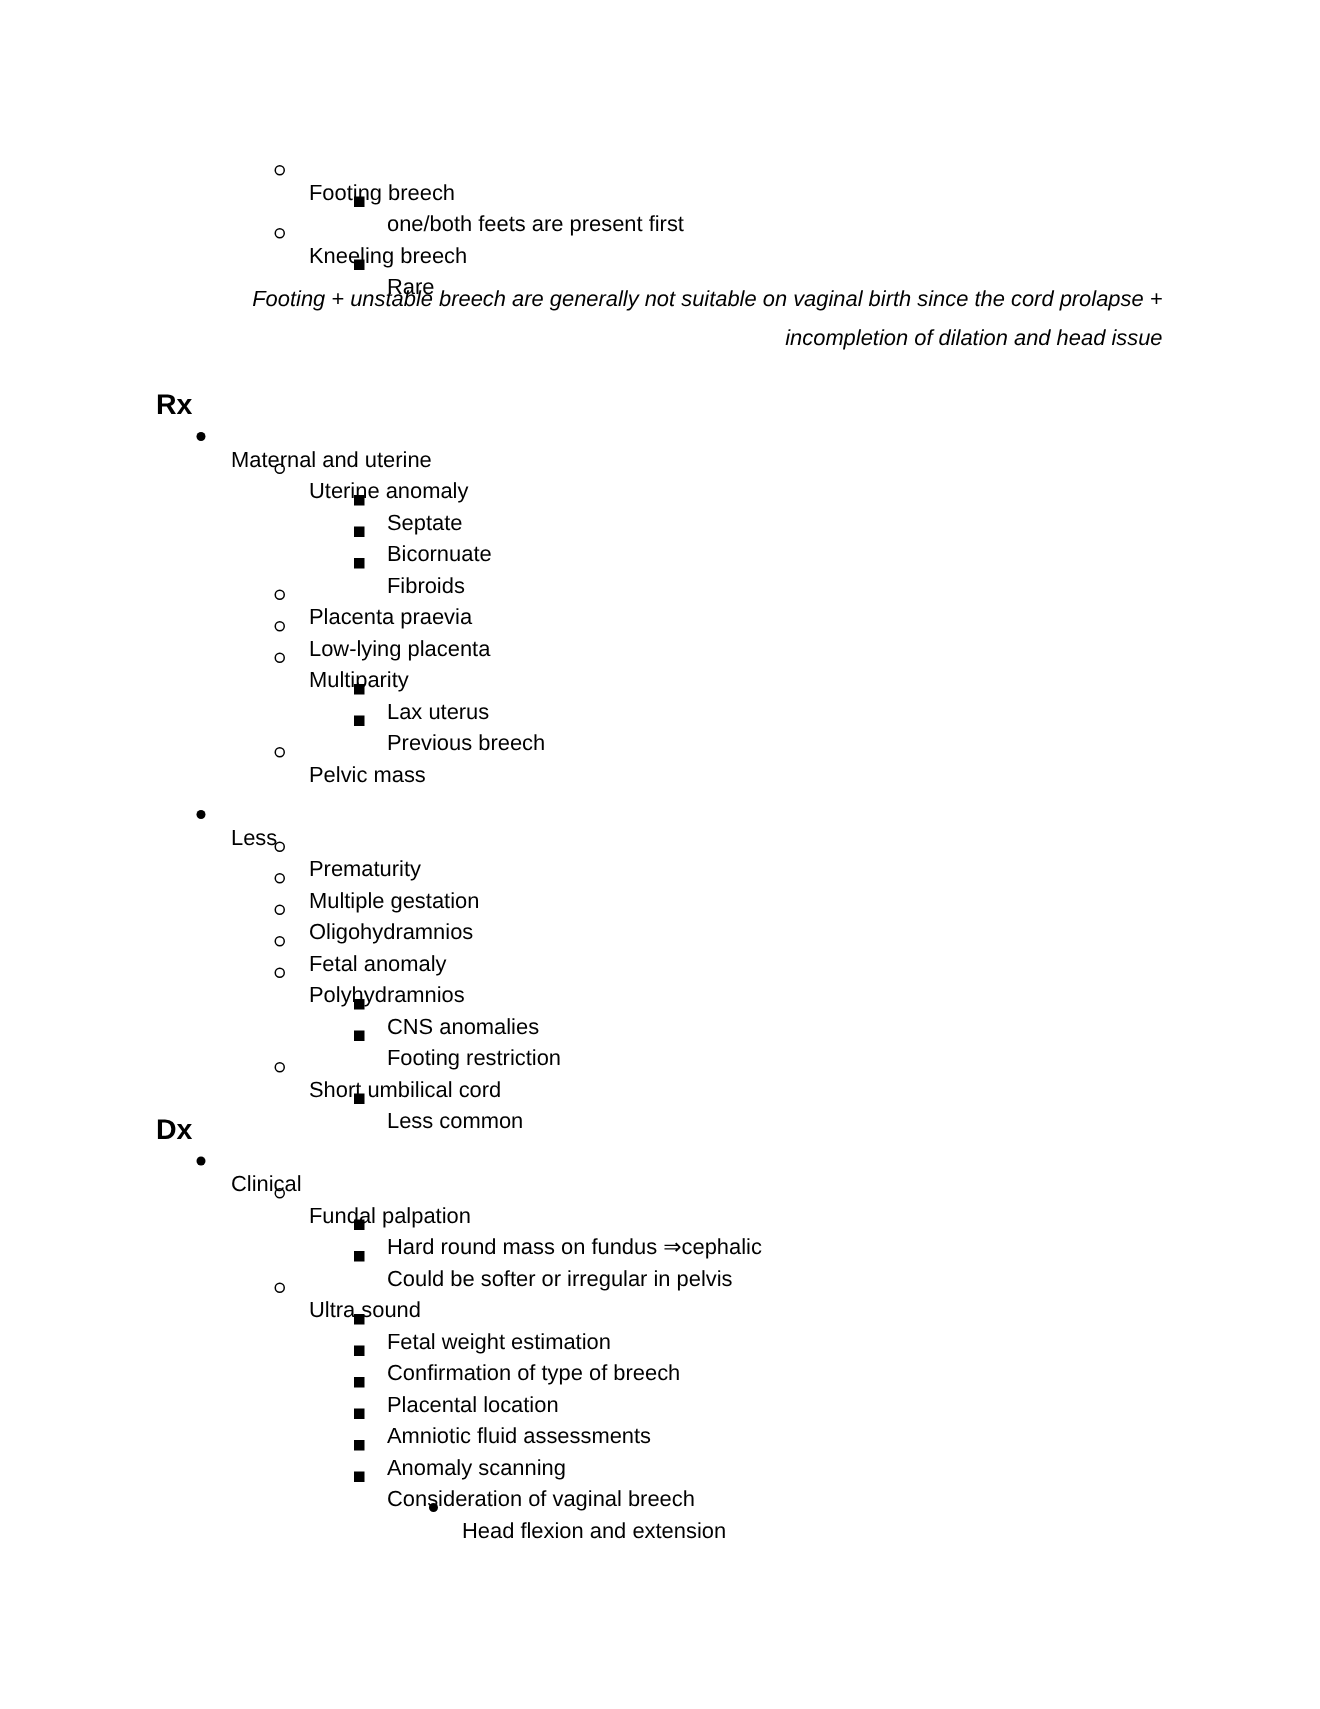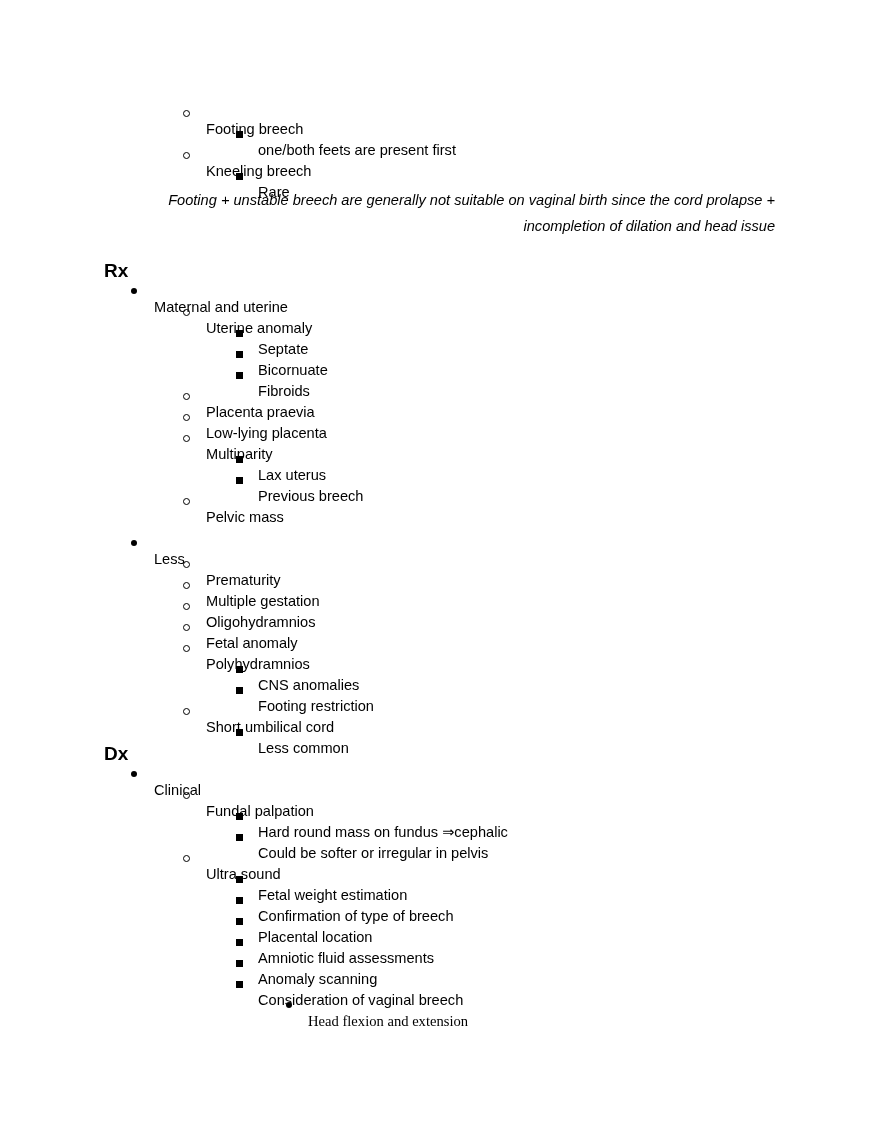--- a/index.html
+++ b/index.html
@@ -62,21 +62,21 @@
   .l1 > .mk { left: 27px; }
   .l1 > .txt { left: 50px; }
   
   .l2 > .mk { left: 79px; }
   .l2 > .txt { left: 102px; }
   
   .l3 > .mk { left: 132px; }
   .l3 > .txt { left: 154px; }
   
   .l4 > .mk { left: 182px; }
-  .l4 > .txt { left: 204px; font-family: Liberation Serif, serif; }
+  .l4 > .txt { left: 204px; }
 
   
   .disc {
     width: 6px; height: 6px;
     border-radius: 50%;
     background: #000;
     margin-top: 7px;
   }
   .circ {
     width: 5px; height: 5px;

